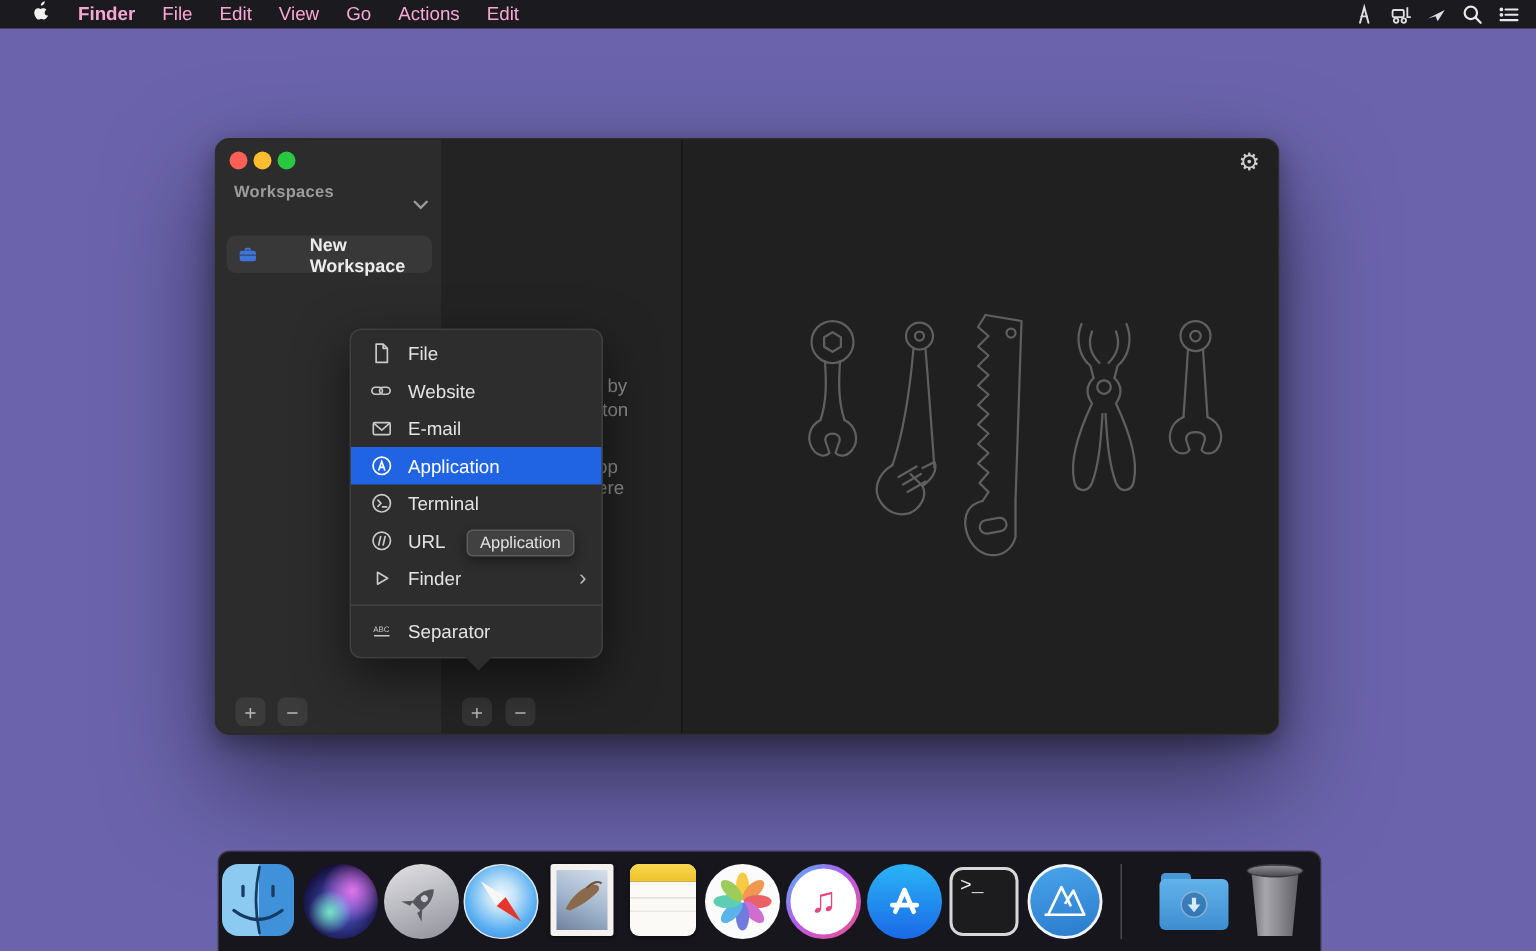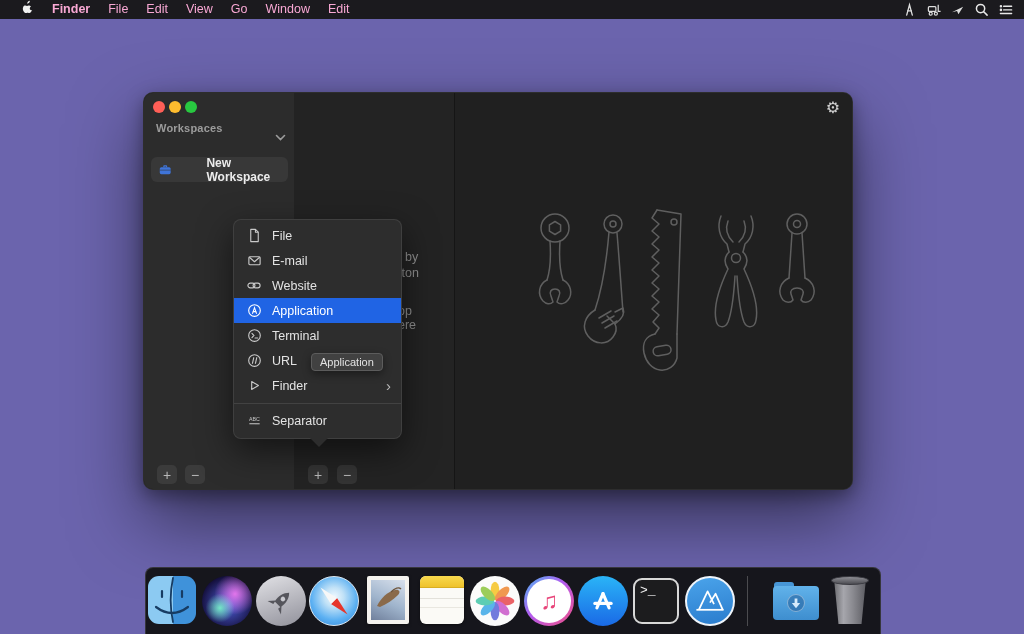--- a/index.html
+++ b/index.html
@@ -71,21 +71,21 @@
       <span class="mb-item">
         <svg width="13" height="15" viewBox="0 0 17 17">
             <path fill="#f1f1f1" d="M11.6,1.1c0.1,1-0.3,1.9-0.9,2.6C10,4.4,9.1,4.9,8.2,4.8C8.1,3.9,8.5,3,9.1,2.4C9.7,1.7,10.8,1.2,11.6,1.1z M14.6,13.2c-0.4,0.9-0.9,1.8-1.6,2.6c-0.6,0.7-1.2,1.3-2.1,1.3c-0.9,0-1.2-0.5-2.3-0.5c-1.1,0-1.4,0.5-2.3,0.5c-0.9,0-1.6-0.7-2.2-1.5C2.6,13.9,1.8,11.2,2.9,9c0.5-1.1,1.6-1.8,2.7-1.8c0.9,0,1.7,0.6,2.3,0.6c0.5,0,1.5-0.7,2.6-0.6c0.4,0,1.7,0.2,2.5,1.4c-0.1,0-1.5,0.9-1.5,2.6C11.5,13.2,13.3,13.9,14.6,13.2z"></path>
           </svg>
       </span>
       <span class="mb-item mb-app">Finder</span>
       <span class="mb-item">File</span>
       <span class="mb-item">Edit</span>
       <span class="mb-item">View</span>
       <span class="mb-item">Go</span>
-      <span class="mb-item">Window</span>
+      <span class="mb-item">Actions</span>
       <span class="mb-item">Edit</span>
     </div>
     <div id="mb-right">
       <span class="mb-ico">
         <svg width="15" height="15" viewBox="0 0 16 16">
             <g stroke="#dedede" stroke-width="1.4" fill="none" stroke-linecap="round">
               <path d="M5,14 L8,3 L11,14"></path>
               <path d="M6,9.5 h4"></path>
             </g>
           </svg>
@@ -214,39 +214,39 @@
               <g stroke="#c9c9c9" stroke-width="1.2" fill="none" stroke-linejoin="round">
                 <path d="M4,1.5 h5 l3,3 V14.5 H4 Z"></path>
                 <path d="M9,1.5 V4.5 H12"></path>
               </g>
             </svg>
           </span>
         <span class="grow">File</span>
       </div>
       <div class="prow">
         <span class="pico">
-            <svg width="15" height="15" viewBox="0 0 16 16">
-              <g stroke="#c9c9c9" stroke-width="1.2" fill="none" stroke-linejoin="round">
-                <rect x="2" y="4" width="12" height="8.5" rx="1"></rect>
-                <path d="M2.5,4.5 L8,9.3 L13.5,4.5"></path>
-              </g>
-            </svg>
-          </span>
-        <span class="grow">E-mail</span>
-      </div>
-      <div class="prow">
-        <span class="pico">
             <svg width="16" height="15" viewBox="0 0 16 16">
               <g stroke="#c9c9c9" stroke-width="1.2" fill="none">
                 <rect x="1.5" y="5.5" width="7.5" height="5" rx="2.5"></rect>
                 <rect x="7" y="5.5" width="7.5" height="5" rx="2.5"></rect>
               </g>
             </svg>
           </span>
         <span class="grow">Website</span>
+      </div>
+      <div class="prow">
+        <span class="pico">
+            <svg width="15" height="15" viewBox="0 0 16 16">
+              <g stroke="#c9c9c9" stroke-width="1.2" fill="none" stroke-linejoin="round">
+                <rect x="2" y="4" width="12" height="8.5" rx="1"></rect>
+                <path d="M2.5,4.5 L8,9.3 L13.5,4.5"></path>
+              </g>
+            </svg>
+          </span>
+        <span class="grow">E-mail</span>
       </div>
       <div class="prow hl">
         <span class="pico">
             <svg width="15" height="15" viewBox="0 0 16 16">
               <g stroke="#ffffff" stroke-width="1.2" fill="none" stroke-linecap="round">
                 <circle cx="8" cy="8" r="6.2"></circle>
                 <path d="M5.9,11 L8,5 L10.1,11"></path>
                 <path d="M6.7,9.2 h2.6"></path>
               </g>
             </svg>

